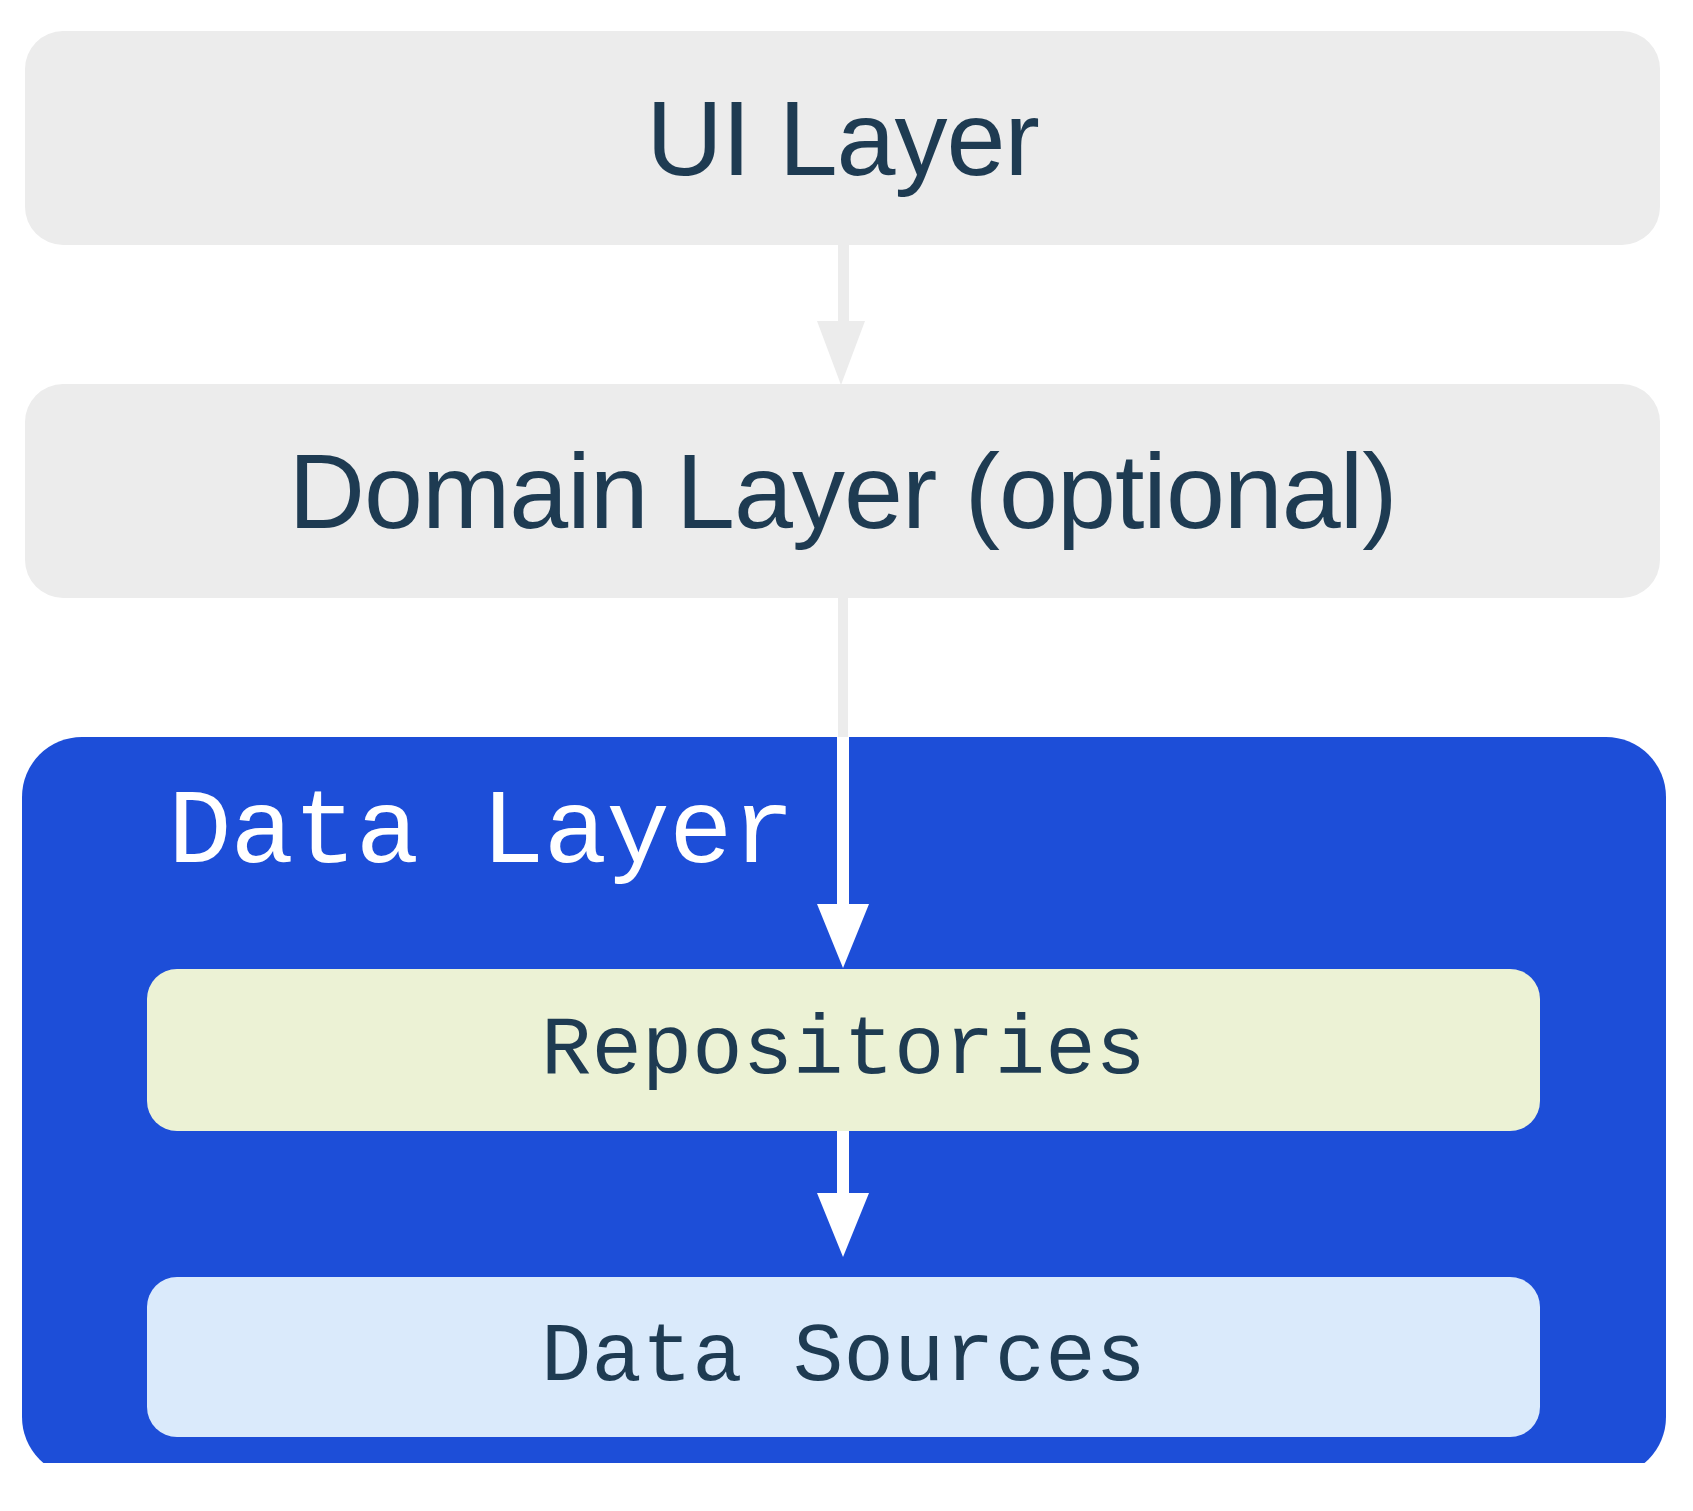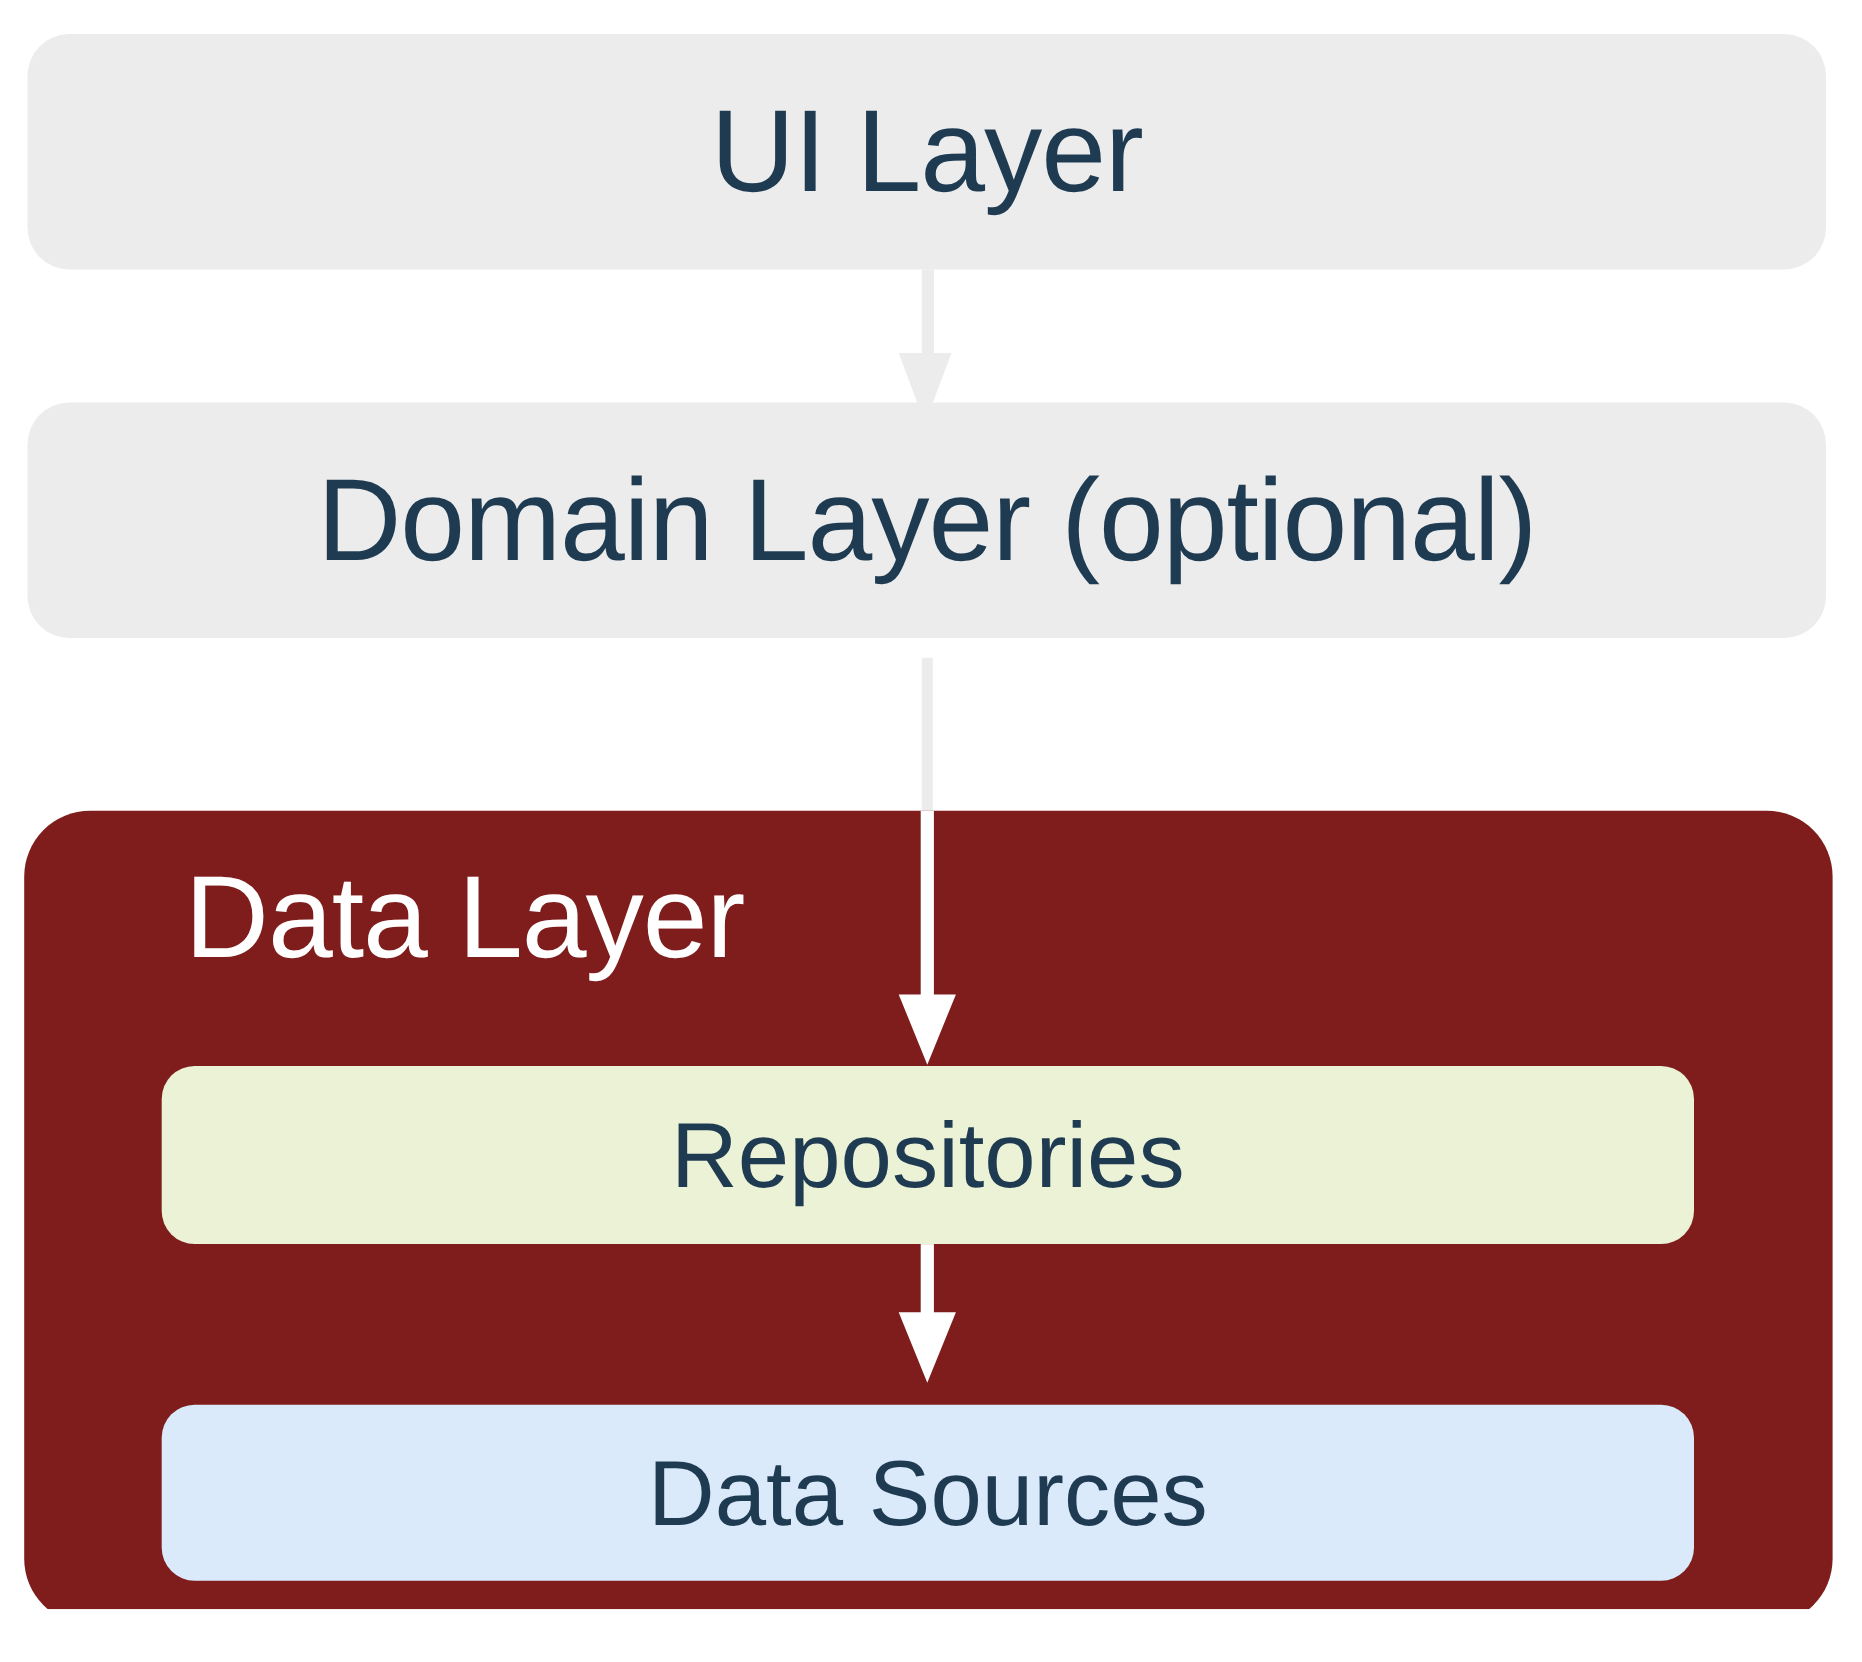--- a/index.html
+++ b/index.html
@@ -24,30 +24,31 @@
     border-radius: 38px;
     display: flex;
     align-items: center;
     justify-content: center;
     color: #1E3B52;
     font-size: 106px;
     letter-spacing: -1px;
     white-space: nowrap;
   }
   #ui-layer-box    { top: 31px; }
-  #domain-layer-box{ top: 366px; }
+  #domain-layer-box{ top: 384px; }
 
   #data-layer-box {
     position: absolute;
     left: 22px;
     top: 737px;
     width: 1644px;
     height: 740px;
-    background: #7f1d1d;
+    background: #1d4ed8;
     border-radius: 60px;
+    font-family: Liberation Mono, monospace;
   }
   #data-layer-title {
     position: absolute;
     left: 146px;
     top: 44px;
     color: #FFFFFF;
     font-size: 106px;
     letter-spacing: -1px;
     line-height: 1;
     white-space: nowrap;

